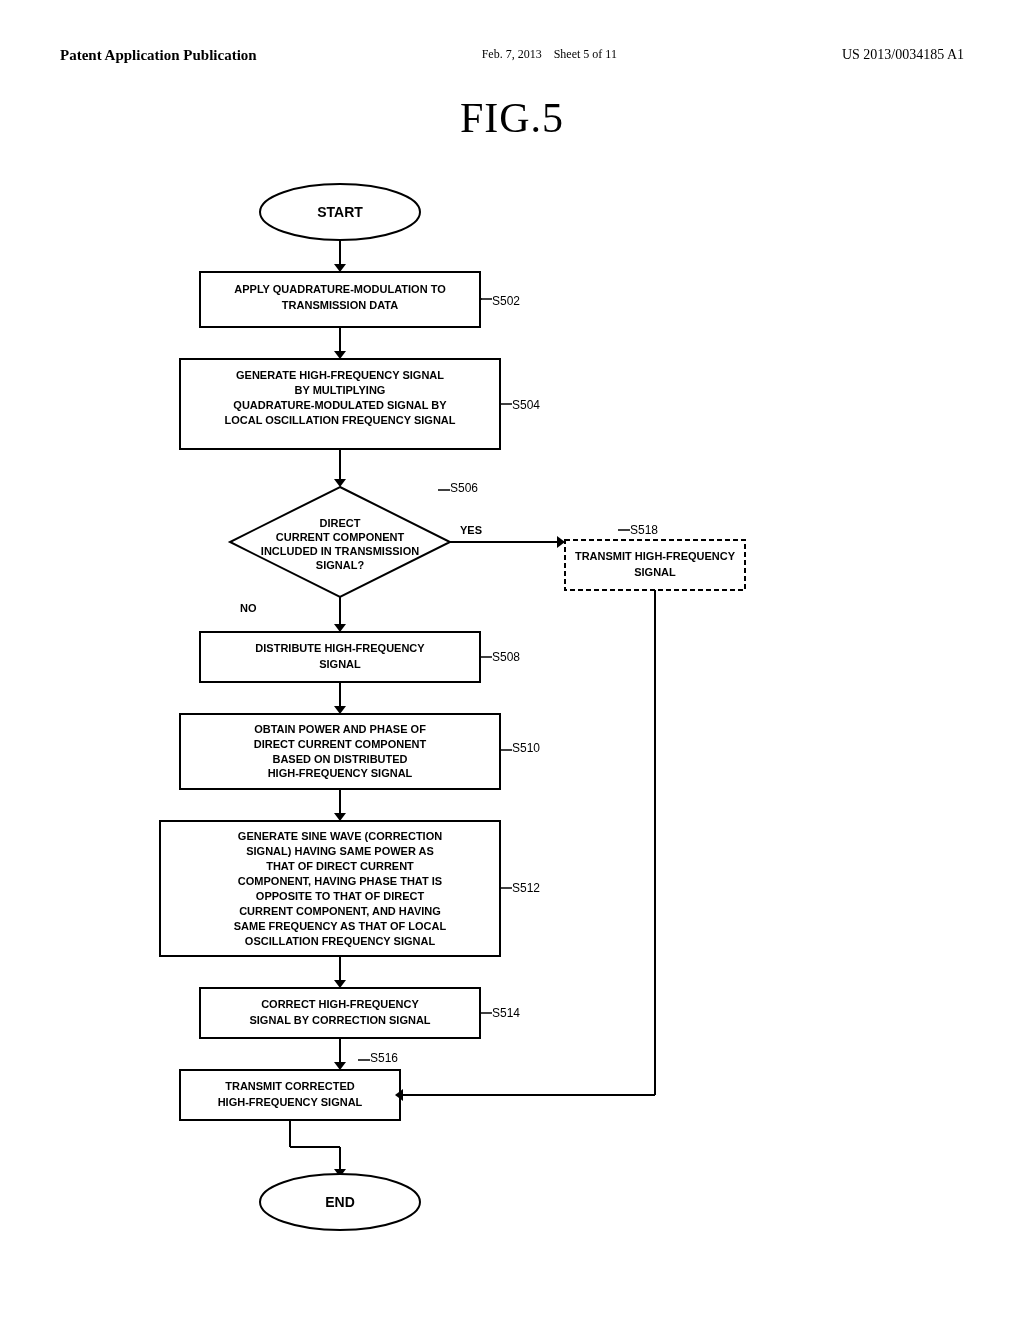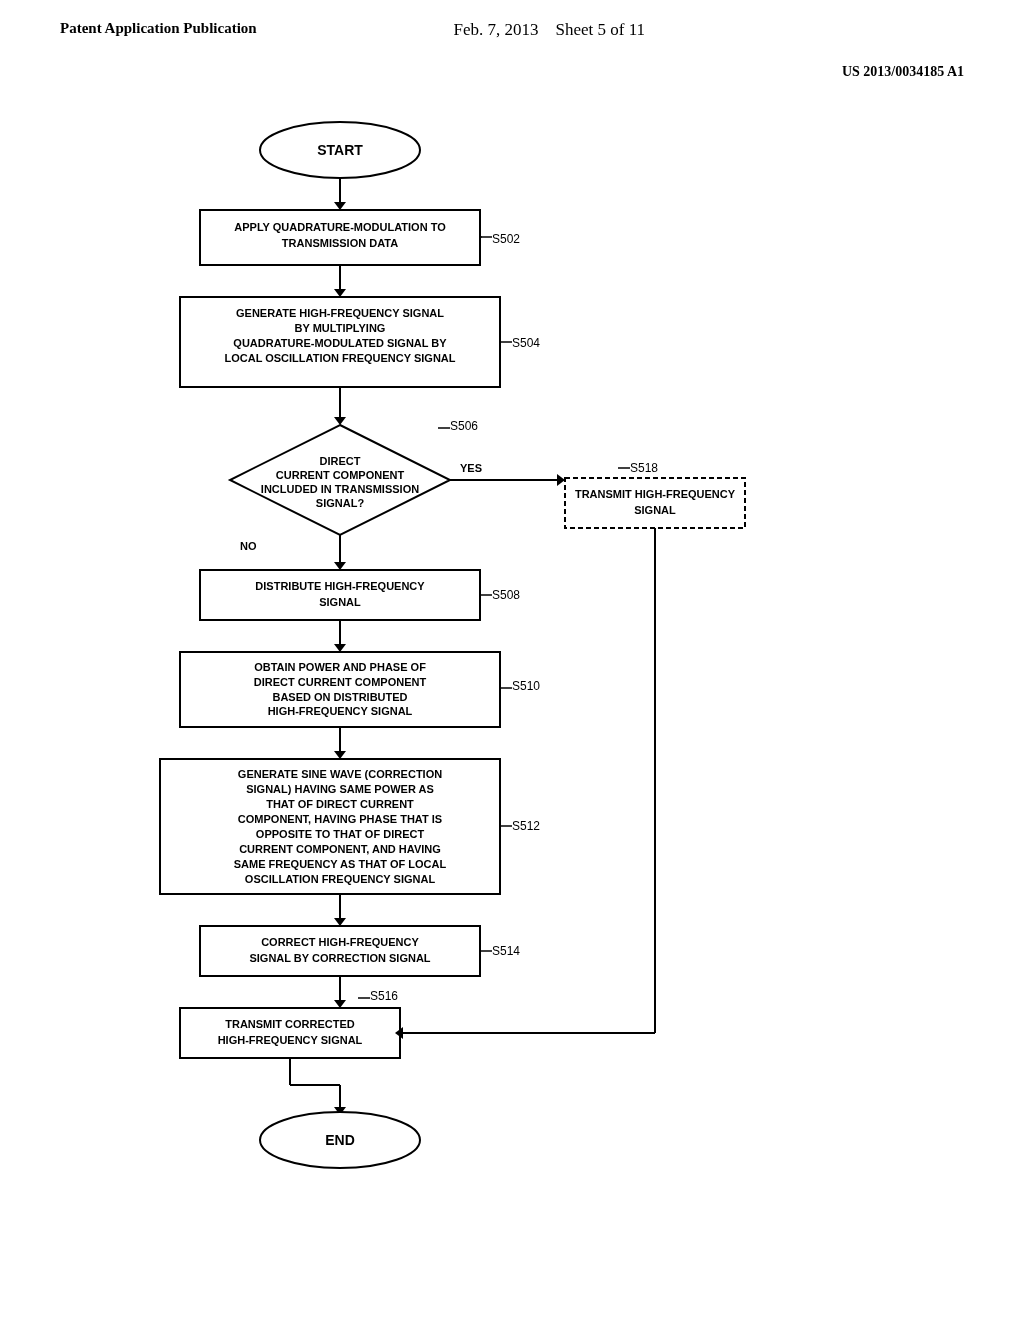--- a/index.html
+++ b/index.html
@@ -8,45 +8,44 @@
       font-family: 'Times New Roman', Times, serif;
       width: 1024px;
       min-height: 1320px;
       position: relative;
     }
 
     .page {
       width: 1024px;
       min-height: 1320px;
       background: #fff;
-      padding: 20px 60px;
+      padding: 47px 60px;
     }
 
     .header {
       display: flex;
       justify-content: space-between;
       align-items: flex-start;
       margin-bottom: 30px;
       font-size: 14px;
     }
 
     .header-left {
       font-weight: bold;
       font-size: 15px;
     }
 
     .header-center {
       text-align: left;
-      font-size: 17px;
+      font-size: 12px;
     }
 
     .header-right {
       font-size: 14px;
-      font-weight: bold;
-      margin-top: 44px;
+      font-weight: normal;
     }
 
     .figure-title {
       text-align: center;
       font-size: 42px;
       font-weight: normal;
       margin-bottom: 30px;
       margin-top: 10px;
       letter-spacing: 1px;
     }
@@ -58,20 +57,21 @@
 
   <div class="header">
     <div class="header-left">Patent Application Publication</div>
     <div class="header-center">
       <span>Feb. 7, 2013</span>&nbsp;&nbsp;&nbsp;
       <span>Sheet 5 of 11</span>
     </div>
     <div class="header-right">US 2013/0034185 A1</div>
   </div>
 
+  <div class="figure-title">FIG.5</div>
 
   <div style="display:flex; justify-content:flex-start; width:100%;">
     <svg width="700" height="1080" viewBox="0 0 700 1080">
 
       <ellipse cx="280" cy="40" rx="80" ry="28" fill="white" stroke="black" stroke-width="2"></ellipse>
       <text x="280" y="45" text-anchor="middle" font-family="Arial, sans-serif" font-size="14" font-weight="bold">START</text>
 
       <line x1="280" y1="68" x2="280" y2="95" stroke="black" stroke-width="2"></line>
       <polygon points="274,92 286,92 280,100" fill="black"></polygon>
 

